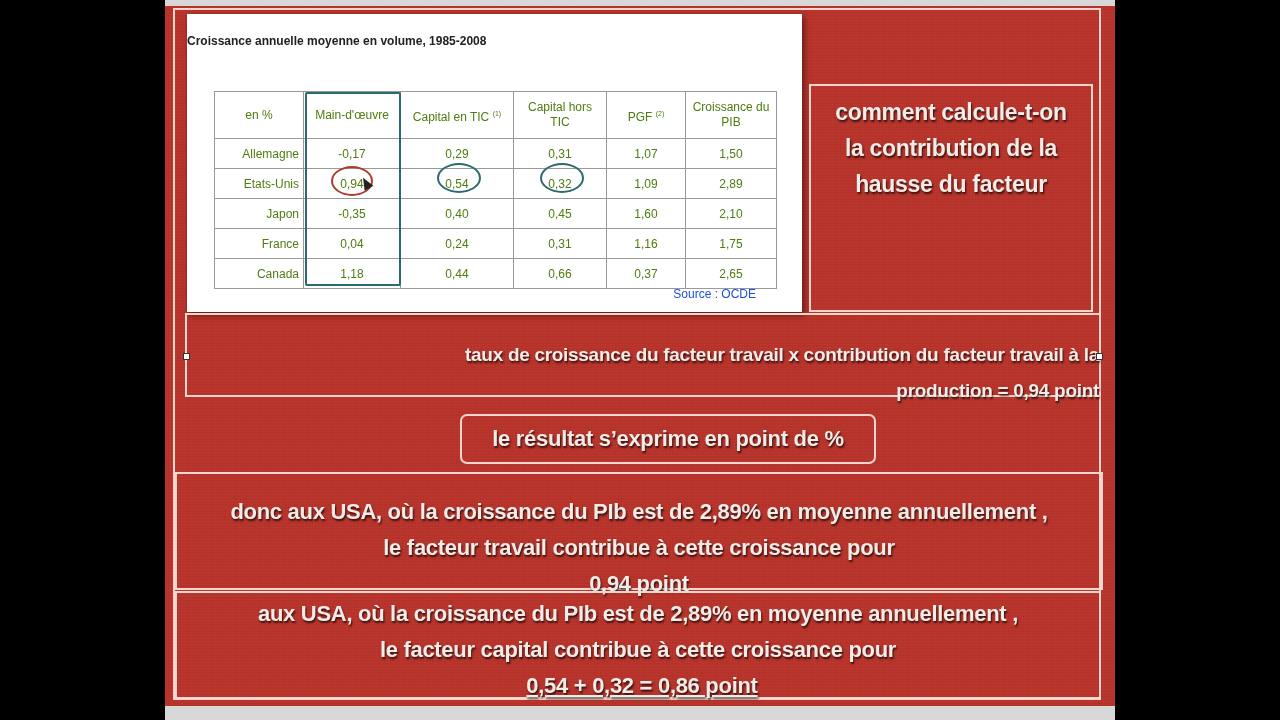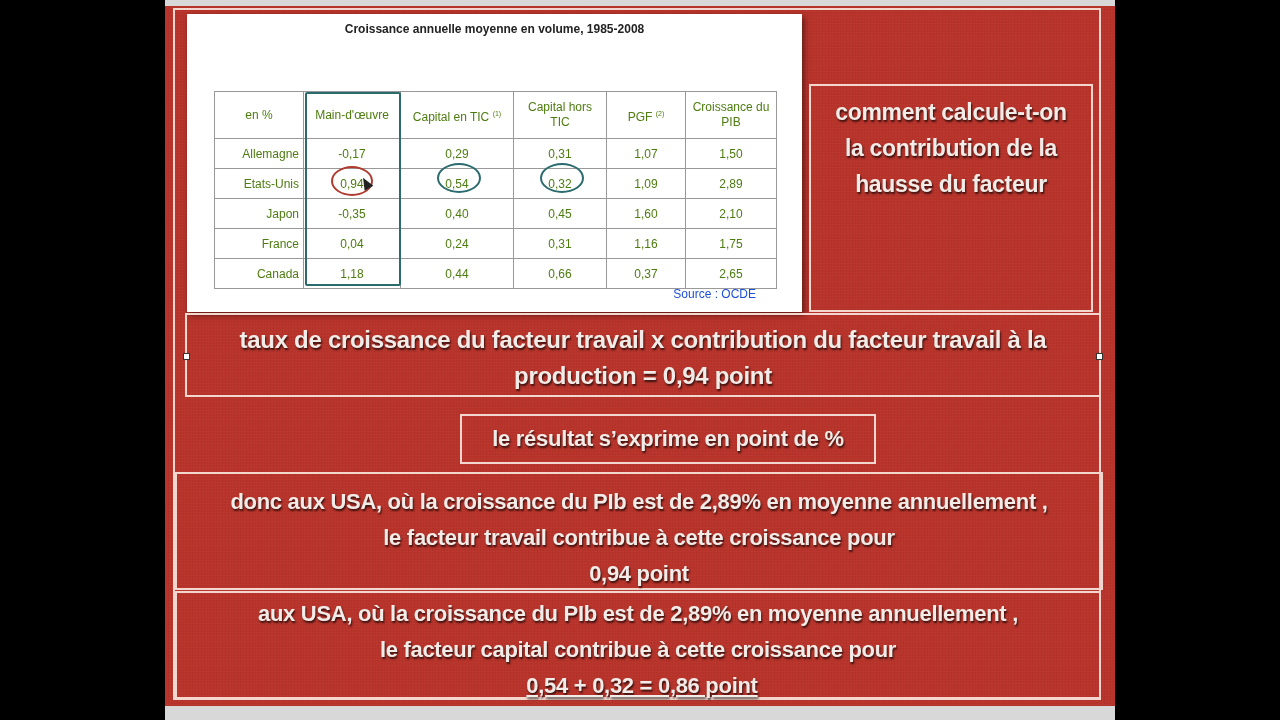--- a/index.html
+++ b/index.html
@@ -6,21 +6,21 @@
   body { width:1280px; height:720px; background:#000; position:relative; overflow:hidden; font-family:"Liberation Sans", sans-serif; }
   .slide { position:absolute; left:165px; top:0; width:950px; height:720px; background:#b8332a;
     background-image: repeating-linear-gradient(90deg, rgba(0,0,0,0.03) 0 1px, transparent 1px 3px),
                       repeating-linear-gradient(0deg, rgba(255,255,255,0.025) 0 1px, transparent 1px 3px); }
   .topbar { position:absolute; left:0; top:0; width:950px; height:6px; background:#d8d8d8; }
   .bottombar { position:absolute; left:0; bottom:0; width:950px; height:14px; background:#d8d8d8; }
   .outer-frame { position:absolute; left:8px; top:8px; width:928px; height:692px; border:2px solid #f3d7cf; box-sizing:border-box; pointer-events:none; }
   .frame { position:absolute; border:2px solid #f3d7cf; box-sizing:border-box; }
   .boxtext { color:#f2ece8; font-weight:bold; text-align:center; text-shadow:1px 2px 2px rgba(0,0,0,0.7); letter-spacing:-0.3px; }
   .doc { position:absolute; left:22px; top:14px; width:615px; height:298px; background:#fff; box-shadow:2px 3px 6px rgba(0,0,0,0.5); }
-  .doc-title { position:absolute; left:0; width:615px; top:8px; text-align:center; font-size:12px; font-weight:bold; color:#222; }
+  .doc-title { position:absolute; left:0; width:615px; top:20px; text-align:left; font-size:12px; font-weight:bold; color:#222; }
   table.data { position:absolute; left:27px; top:77px; border-collapse:collapse; font-size:12px; color:#4d7c0f; }
   table.data th, table.data td { border:1px solid #999; height:29px; text-align:center; font-weight:normal; padding:0 4px; }
   table.data th { height:46px; line-height:15px; }
   table.data td.country { text-align:right; padding-left:16px; }
   .sup { font-size:7px; vertical-align:super; }
   .col-highlight { position:absolute; left:118px; top:78px; width:96px; height:194px; border:2.5px solid #2b6b6e; box-sizing:border-box; border-radius:2px; }
   .circle { position:absolute; border:2px solid; border-radius:50%; box-sizing:border-box; }
   .source { position:absolute; right:46px; top:273px; font-size:12px; color:#1d4ed8; }
   .cursor { position:absolute; left:174px; top:163px; width:0; height:0; border-left:5px solid transparent; border-right:5px solid transparent; border-bottom:12px solid #222; transform:rotate(-30deg); }
   .handle { position:absolute; width:5px; height:5px; background:#fff; border:1px solid #333; }
@@ -96,34 +96,34 @@
 
   <div class="frame" style="left:644px;top:47px;width:284px;height:228px;margin-top:37px;">
     <div class="boxtext" style="font-size:23px;line-height:36px;padding-top:8px;">
       <div>comment calcule-t-on</div>
       <div>la contribution de la</div>
       <div>hausse du facteur</div>
     </div>
   </div>
 
   <div class="frame" style="left:20px;top:313px;width:916px;height:84px;">
-    <div class="boxtext" style="font-size:24px;line-height:36px;padding-top:7px;">
+    <div class="boxtext" style="font-size:19px;line-height:36px;padding-top:22px;text-align:right;">
       <div>taux de croissance du facteur travail x contribution du facteur travail à la</div>
       <div>production = 0,94 point</div>
     </div>
     <div class="handle" style="left:-4px;top:38px;"></div>
     <div class="handle" style="right:-4px;top:38px;"></div>
   </div>
 
-  <div class="frame" style="left:295px;top:414px;width:416px;height:50px;">
+  <div class="frame" style="left:295px;top:414px;width:416px;height:50px;border-radius:7px;">
     <div class="boxtext" style="font-size:22px;line-height:46px;">le résultat s’exprime en point de %</div>
   </div>
 
   <div class="frame" style="left:10px;top:472px;width:928px;height:118px;">
-    <div class="boxtext" style="font-size:22px;line-height:36px;padding-top:10px;">
+    <div class="boxtext" style="font-size:22px;line-height:36px;padding-top:20px;">
       <div>donc aux USA, où la croissance du PIb est de 2,89% en moyenne annuellement ,</div>
       <div>le facteur travail contribue à cette croissance pour</div>
       <div>0,94 point</div>
     </div>
   </div>
 
   <div class="frame" style="left:10px;top:591px;width:926px;height:108px;">
     <div class="boxtext" style="font-size:22px;line-height:36px;padding-top:3px;">
       <div>aux USA, où la croissance du PIb est de 2,89% en moyenne annuellement ,</div>
       <div>le facteur capital contribue à cette croissance pour</div>

